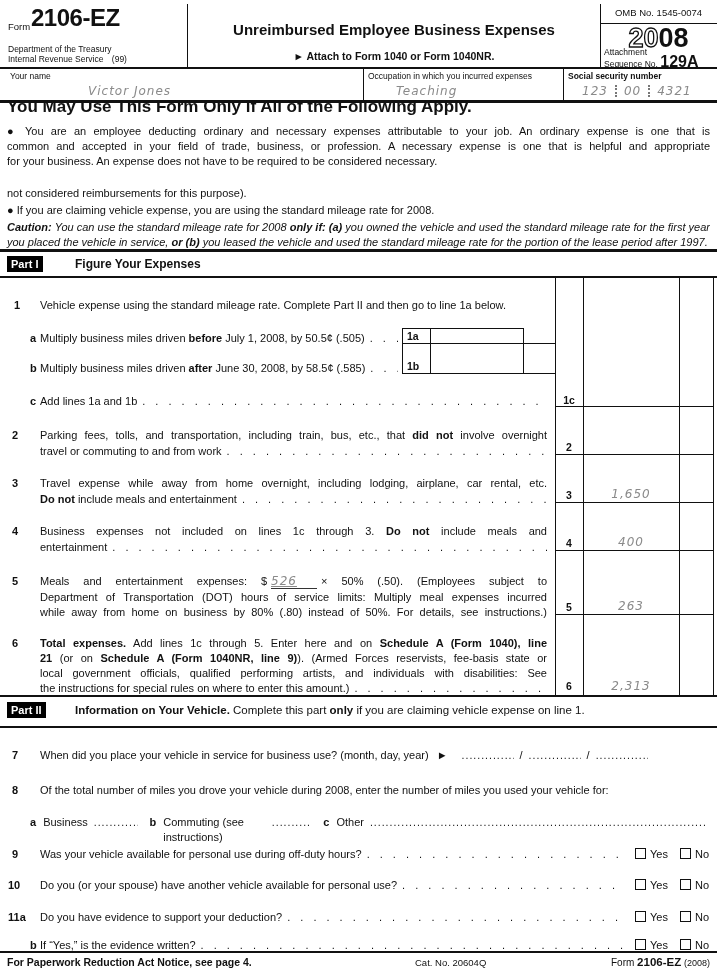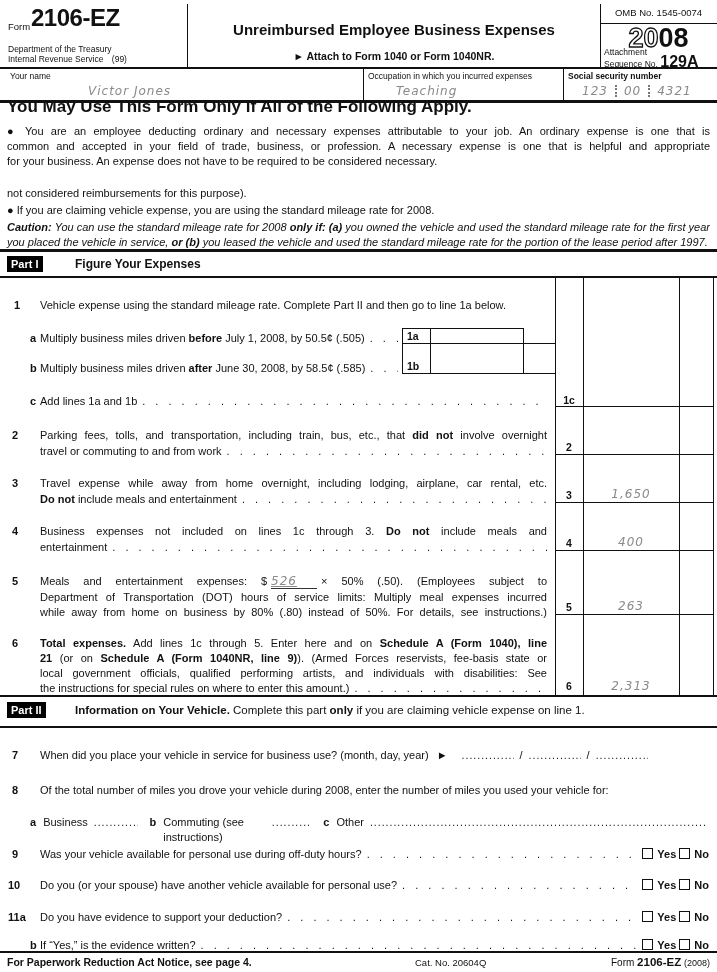--- a/index.html
+++ b/index.html
@@ -28,21 +28,21 @@
   .leader{flex:1 1 auto;overflow:hidden;white-space:nowrap;letter-spacing:3.5px;
           padding-left:5px;font-size:11px;}
   .dotrun{display:inline-block;overflow:hidden;white-space:nowrap;letter-spacing:1px;
           font-size:10.5px;vertical-align:baseline;}
   .lnum{position:absolute;font-weight:700;font-size:11px;line-height:15px;}
   .cellnum{position:absolute;left:555px;width:28px;text-align:center;font-weight:700;
            font-size:10.5px;line-height:14px;}
   .amt{position:absolute;left:583px;width:96px;text-align:center;}
   .cbx{display:inline-block;width:9px;height:9px;border:1.4px solid #111;margin-right:4px;
        position:relative;top:1px;}
-  .yn{white-space:nowrap;margin-left:3px;font-weight:700;}
+  .yn{white-space:nowrap;margin-left:12px;font-weight:400;}
   .ssn-sep{display:inline-block;width:0;height:12px;border-left:2px dotted #777;
            margin:0 7px;vertical-align:-2px;}
   .blank{display:inline-block;width:46px;border-bottom:1px solid #333;text-align:center;
          margin:0 4px;text-decoration:underline;}
   .y20{color:#8d8d8d;font-weight:700;}
   @supports (-webkit-text-stroke: 1px #000){
     .y20{color:#fff;-webkit-text-stroke:1.3px #111;}
   }
 </style>
 </head>

